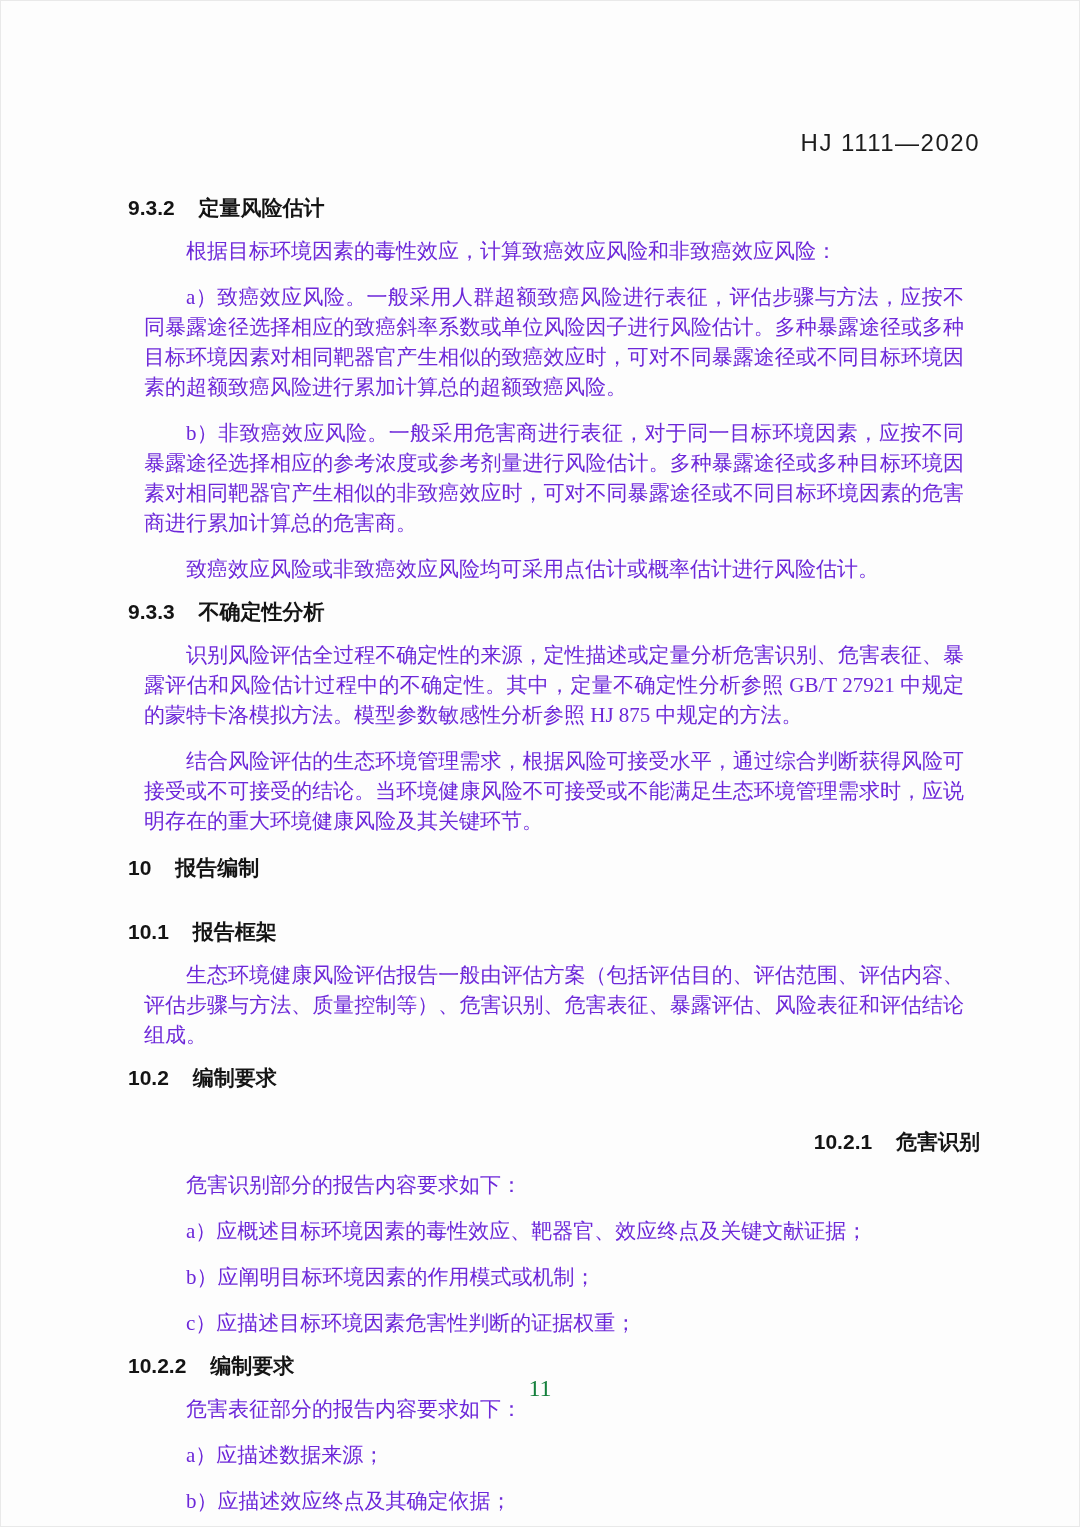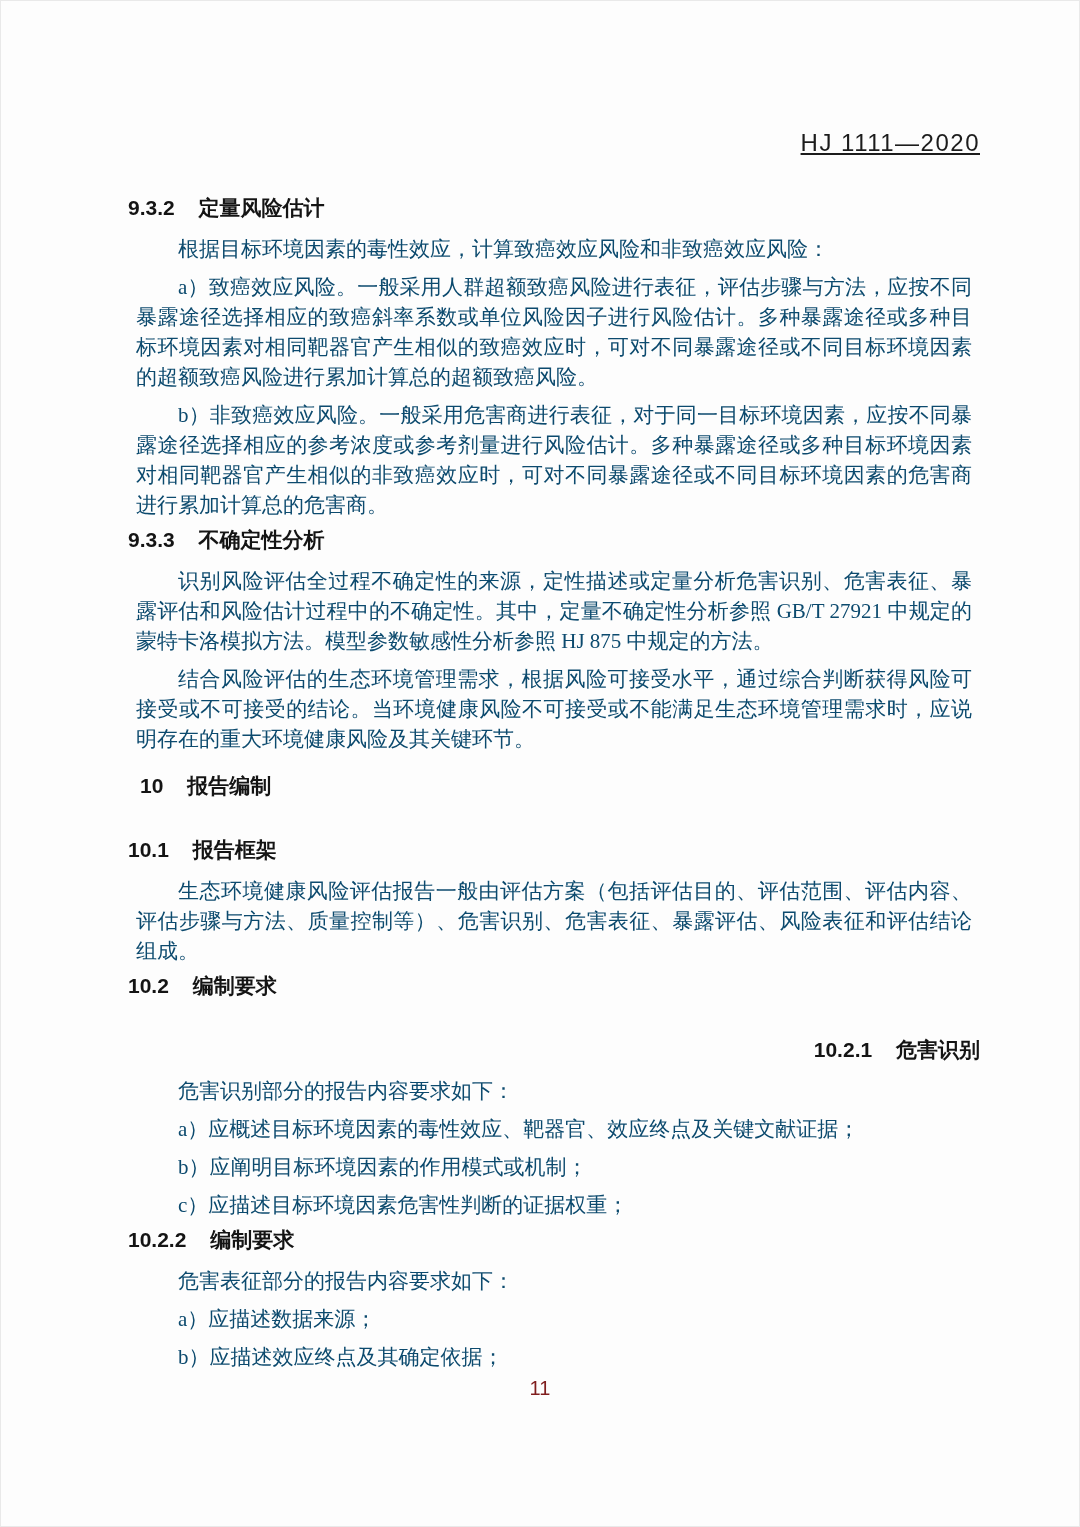--- a/index.html
+++ b/index.html
@@ -20,74 +20,74 @@
 
   .doc-header {
     text-align: right;
     font-family: "Liberation Sans", "DejaVu Sans", sans-serif;
     font-size: 24px;
     font-weight: 400;
     letter-spacing: 1.5px;
     line-height: 26px;
     color: #1c1c1c;
     margin: 0 0 40px 0;
-    text-decoration: underline;
   }
 
   .h-sec {
     font-family: "Liberation Sans", "DejaVu Sans", sans-serif;
     font-size: 21px;
     font-weight: 700;
     line-height: 24px;
     color: #141414;
     margin: 2px 0 14px 0;
   }
   .h-sec .num { display: inline-block; margin-right: 18px; }
-  .h-chap { margin: 20px 0 40px 12px; }
+  .h-chap { margin: 20px 0 40px 0; }
   .mt-lg { margin-top: 40px; text-align: right; }
 
   .para {
     font-size: 21px;
     line-height: 30px;
-    margin: 8px;
+    margin: 16px;
     text-align: justify;
     text-indent: 2em;
-    color: #0c4a6e;
+    color: #6d28d9;
   }
 
   .page-footer {
     position: absolute;
     left: 0;
     top: 1376px;
     width: 100%;
     text-align: center;
-    font-size: 20px;
+    font-size: 24px;
     line-height: 24px;
-    color: #7f1d1d;
-    font-family: Liberation Sans, sans-serif;
+    color: #15803d;
+    font-family: Liberation Serif, serif;
   }
 </style>
 </head>
 <body>
 
 <div class="page">
 
   <header class="doc-header">
     <span>HJ 1111—2020</span>
   </header>
 
   <main>
 
     <h3 class="h-sec">
       <span class="num">9.3.2</span>
       <span>定量风险估计</span>
     </h3>
     <p class="para">根据目标环境因素的毒性效应，计算致癌效应风险和非致癌效应风险：</p>
     <p class="para">a）致癌效应风险。一般采用人群超额致癌风险进行表征，评估步骤与方法，应按不同暴露途径选择相应的致癌斜率系数或单位风险因子进行风险估计。多种暴露途径或多种目标环境因素对相同靶器官产生相似的致癌效应时，可对不同暴露途径或不同目标环境因素的超额致癌风险进行累加计算总的超额致癌风险。</p>
     <p class="para">b）非致癌效应风险。一般采用危害商进行表征，对于同一目标环境因素，应按不同暴露途径选择相应的参考浓度或参考剂量进行风险估计。多种暴露途径或多种目标环境因素对相同靶器官产生相似的非致癌效应时，可对不同暴露途径或不同目标环境因素的危害商进行累加计算总的危害商。</p>
+    <p class="para">致癌效应风险或非致癌效应风险均可采用点估计或概率估计进行风险估计。</p>
 
     <h3 class="h-sec">
       <span class="num">9.3.3</span>
       <span>不确定性分析</span>
     </h3>
     <p class="para">识别风险评估全过程不确定性的来源，定性描述或定量分析危害识别、危害表征、暴露评估和风险估计过程中的不确定性。其中，定量不确定性分析参照 GB/T 27921 中规定的蒙特卡洛模拟方法。模型参数敏感性分析参照 HJ 875 中规定的方法。</p>
 
     <p class="para">结合风险评估的生态环境管理需求，根据风险可接受水平，通过综合判断获得风险可接受或不可接受的结论。当环境健康风险不可接受或不能满足生态环境管理需求时，应说明存在的重大环境健康风险及其关键环节。</p>
 
     <h2 class="h-sec h-chap">

